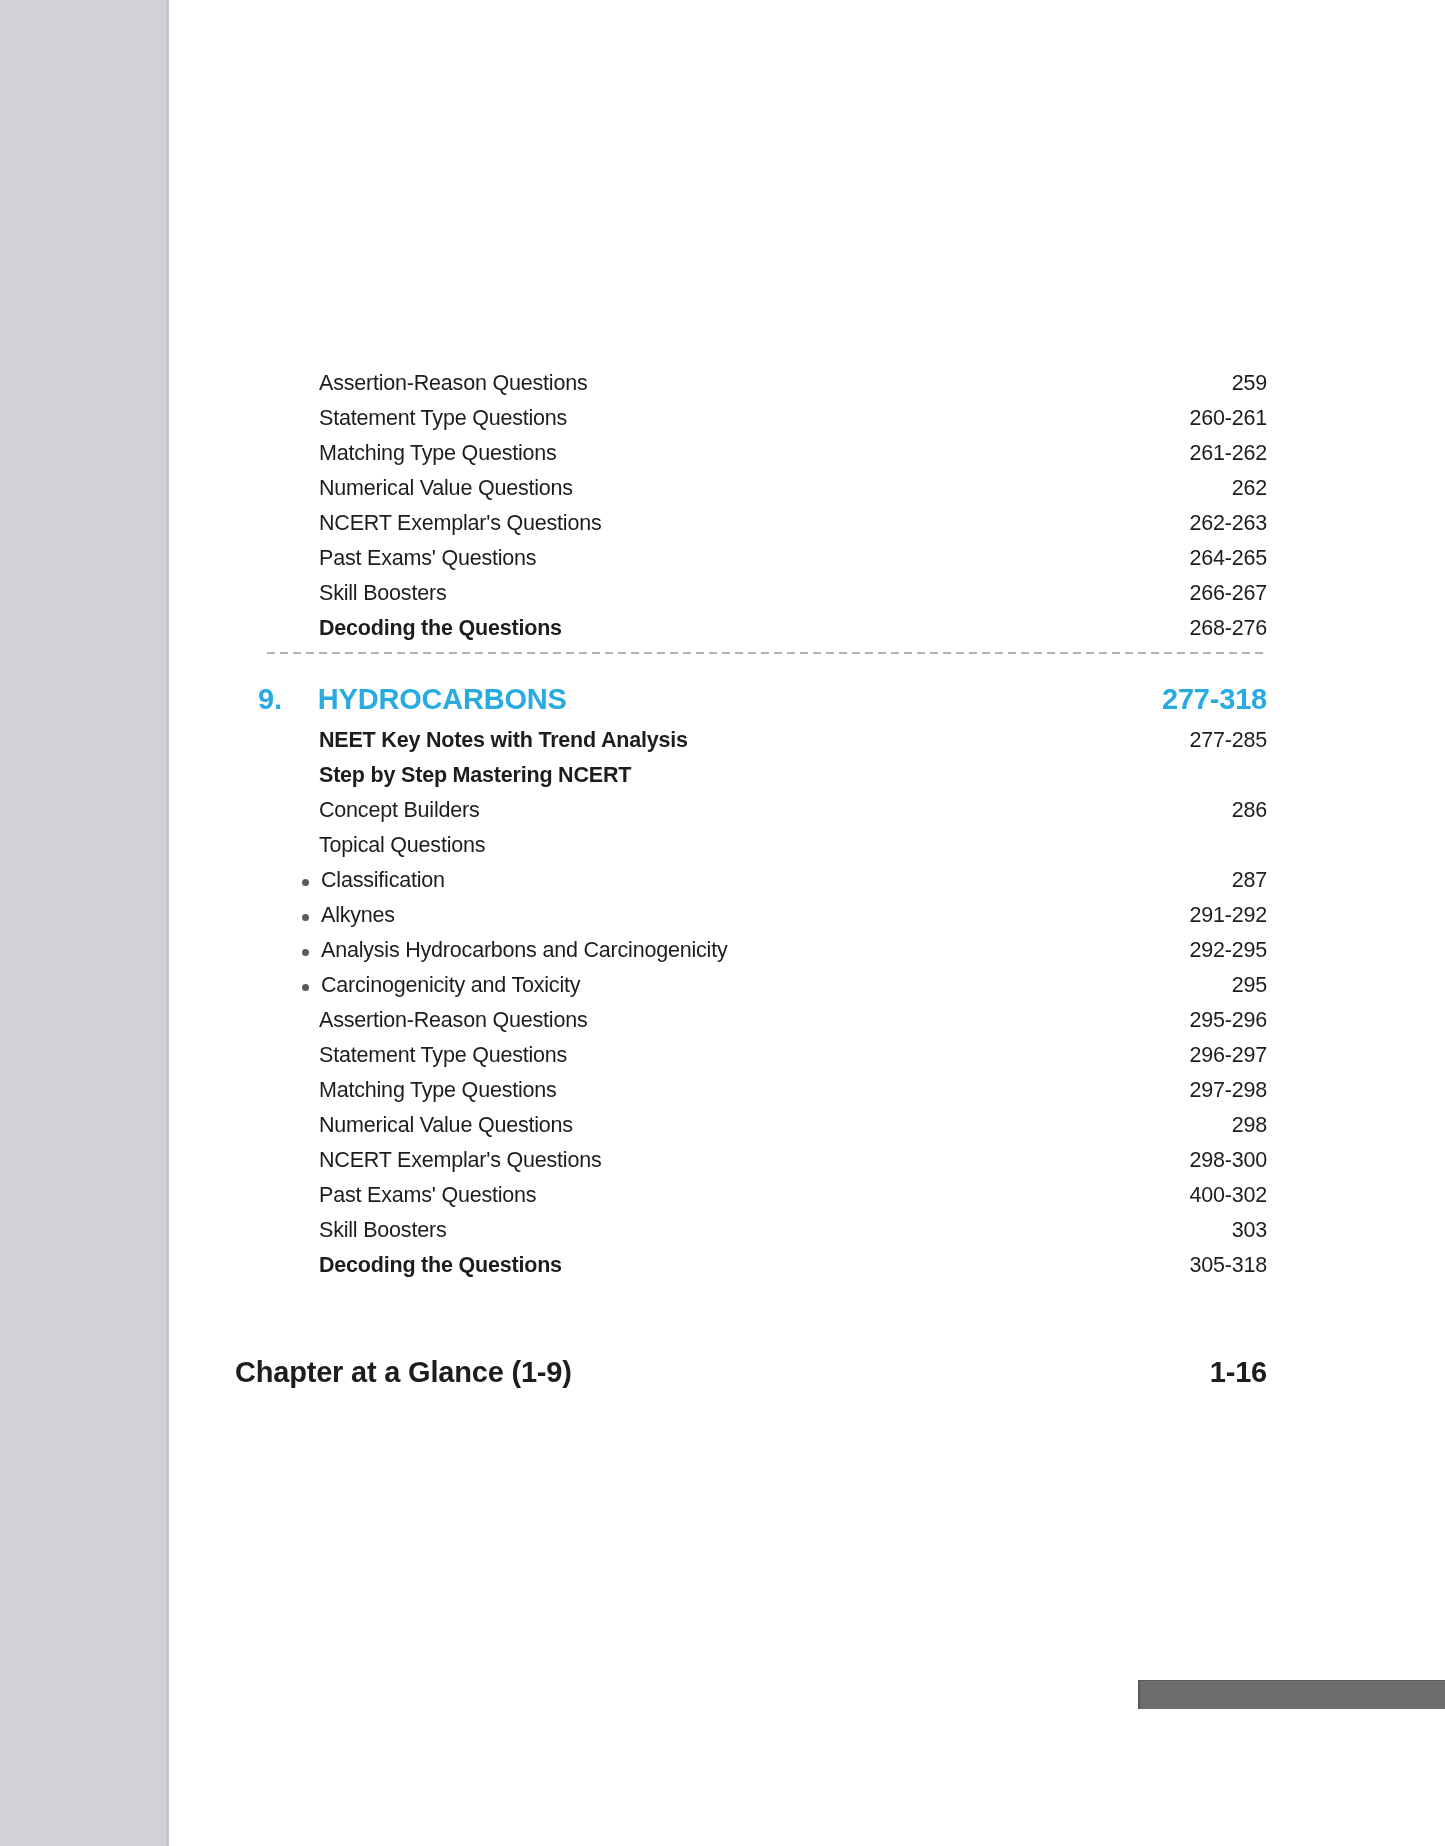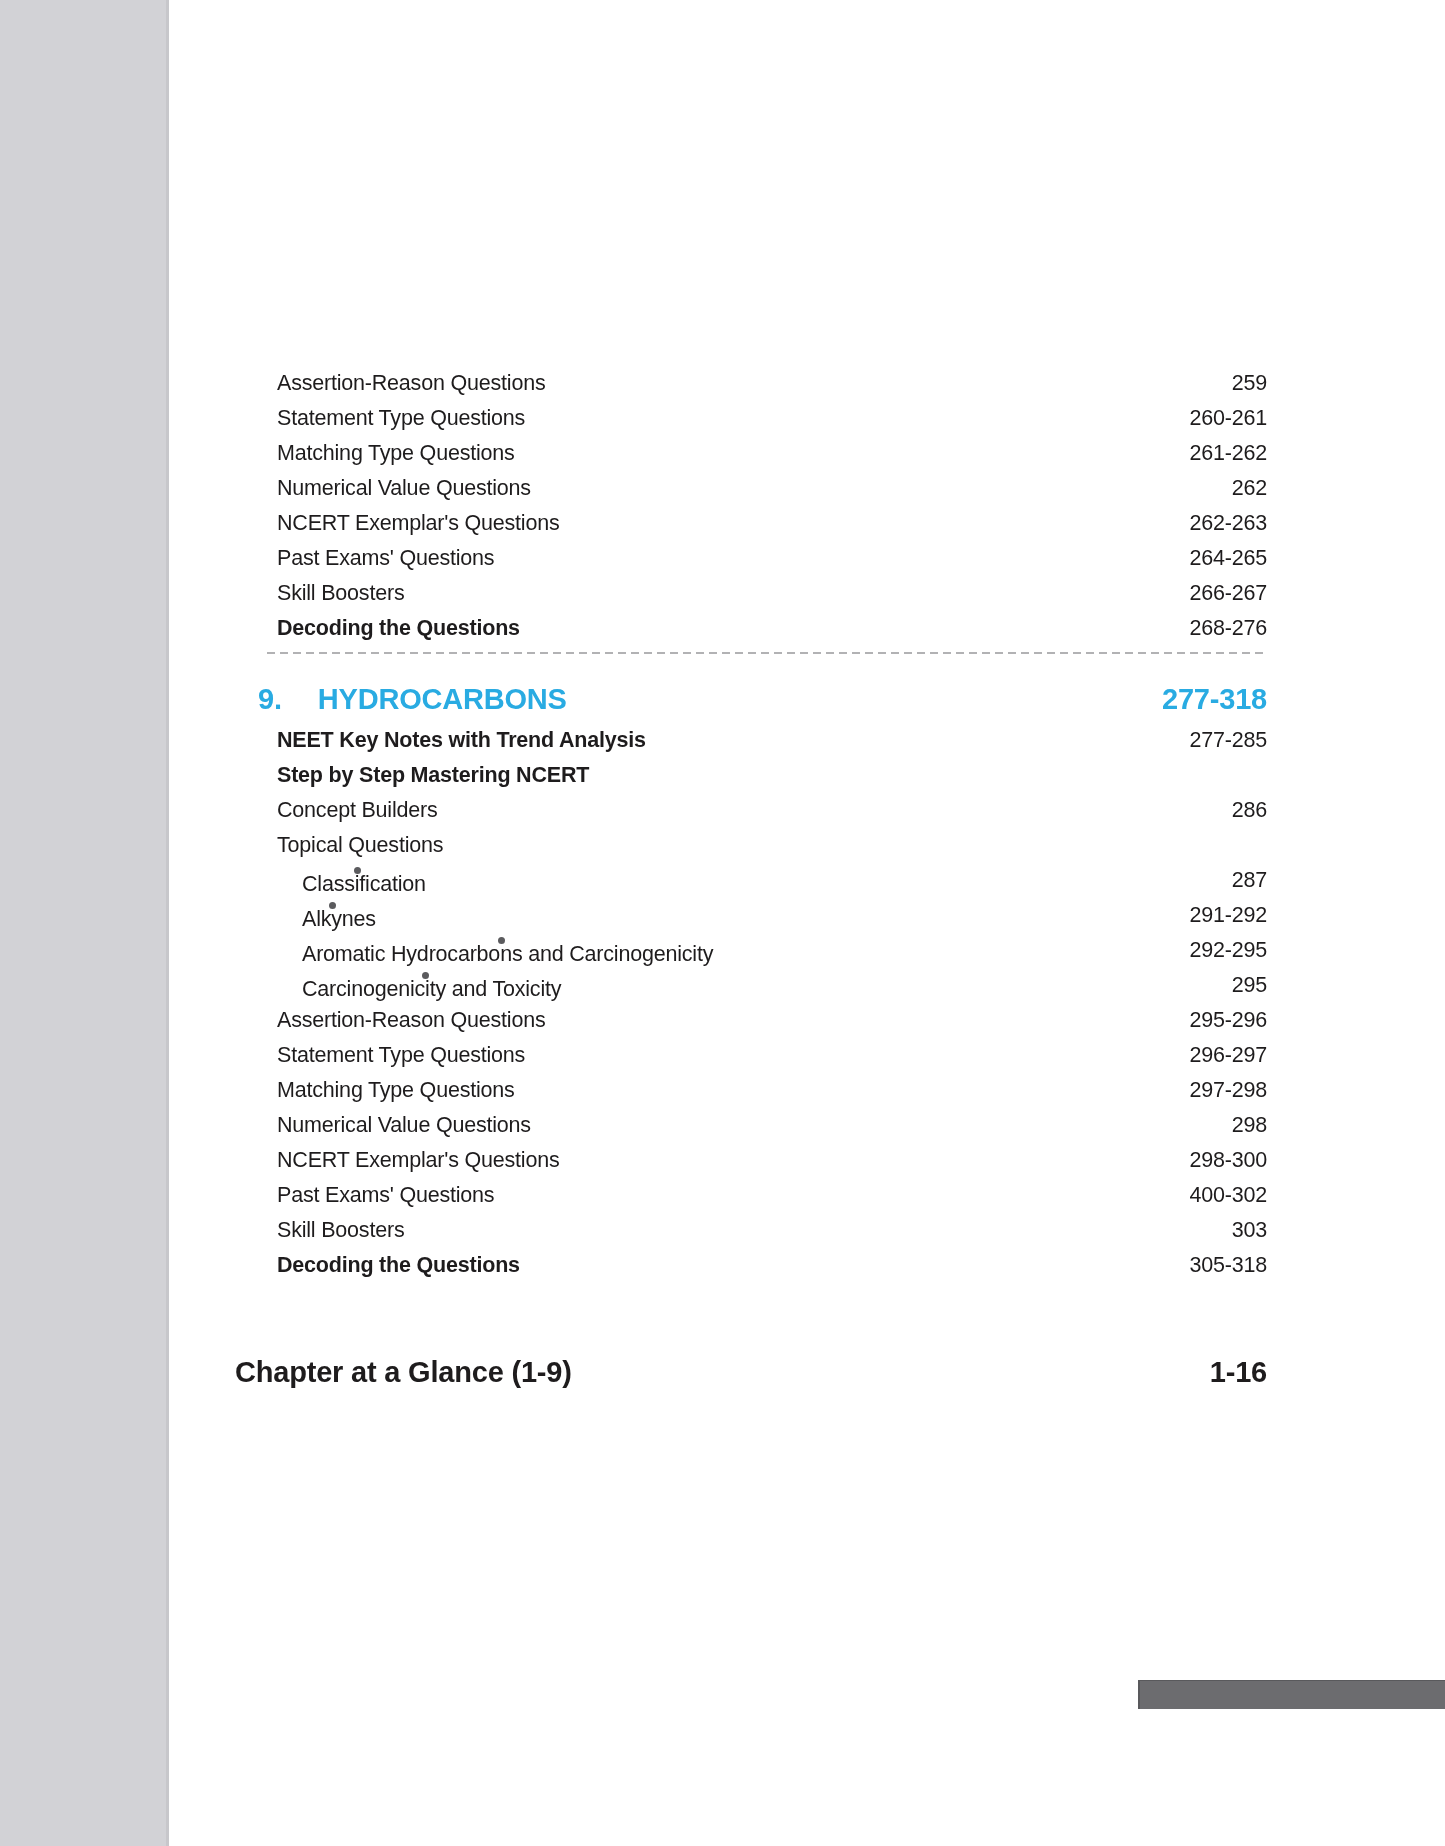--- a/index.html
+++ b/index.html
@@ -14,24 +14,24 @@
   .content{position:absolute;left:0;top:0;width:1445px;height:1846px;}
 
   
   .toc-list{position:absolute;left:235px;width:1032px;}
   #prev-list{top:366px;}
   #chapter-list{top:723px;}
   .row{
     height:35px;display:flex;align-items:center;justify-content:space-between;
     font-size:21.5px;letter-spacing:-0.2px;font-weight:400;
   }
-  .row .label{margin-left:42px;white-space:nowrap;}
+  .row .label{margin-left:84px;white-space:nowrap;}
   .row .pages{white-space:nowrap;text-align:right;}
   .row.bold .label{font-weight:700;}
-  .row.bullet .label{margin-left:67px;display:flex;align-items:center;flex-direction:column;}
+  .row.bullet .label{margin-left:67px;display:flex;align-items:center;}
   .bullet-dot{
     display:inline-block;width:7px;height:7px;border-radius:50%;
     background:#5b5b5e;margin-right:12px;position:relative;top:2px;flex:0 0 auto;
   }
 
   .divider{
     position:absolute;left:267px;top:652px;width:996px;height:2px;
     background:repeating-linear-gradient(to right,#b2b2b4 0 8px,transparent 8px 13px);
   }
 
@@ -133,21 +133,21 @@
         <div class="row bullet">
           <span class="label">
             <span class="bullet-dot"></span>
             <span>Alkynes</span>
           </span>
           <span class="pages">291-292</span>
         </div>
         <div class="row bullet">
           <span class="label">
             <span class="bullet-dot"></span>
-            <span>Aromatic Hydrocarbons and Carcinogenicity</span>
+            <span>Analysis Hydrocarbons and Carcinogenicity</span>
           </span>
           <span class="pages">292-295</span>
         </div>
         <div class="row bullet">
           <span class="label">
             <span class="bullet-dot"></span>
             <span>Carcinogenicity and Toxicity</span>
           </span>
           <span class="pages">295</span>
         </div>

